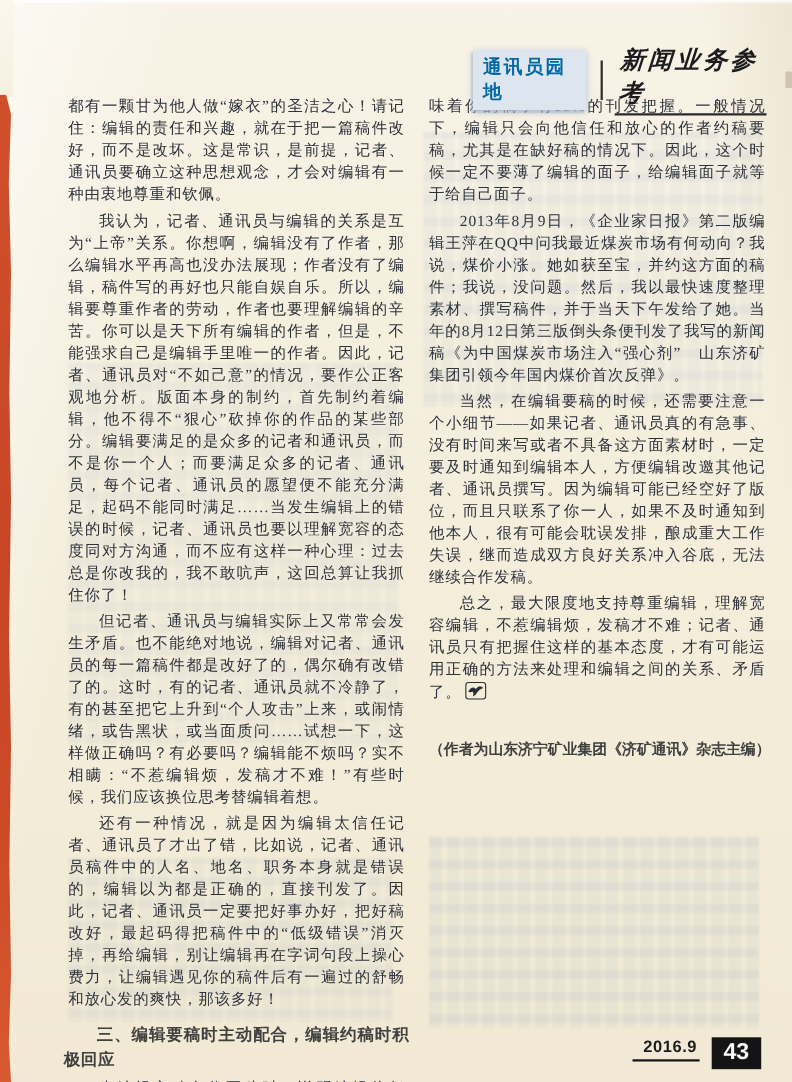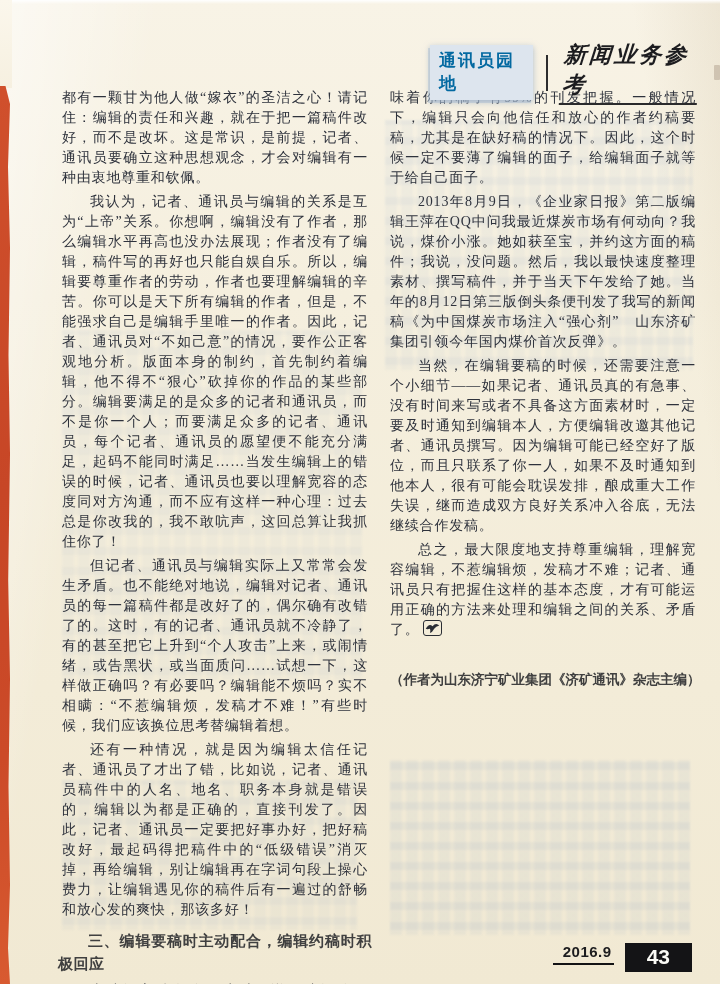--- a/index.html
+++ b/index.html
@@ -84,21 +84,21 @@
     position:absolute;right:28px;bottom:12px;display:flex;align-items:flex-start;gap:11px;z-index:3;
   }
   .issue-date{
     font-family:"Liberation Sans","DejaVu Sans",sans-serif;
     font-weight:bold;font-size:15px;color:#1c1c1e;
     border-bottom:2.5px solid #131315;padding:0 2px 3px 10px;letter-spacing:.5px;
   }
   .page-number{
     background:#141416;color:#fbfbf6;
     font-family:"Liberation Sans","DejaVu Sans",sans-serif;
-    font-weight:bold;font-size:21px;line-height:26px;padding:1px 22px 2px;
+    font-weight:bold;font-size:21px;line-height:26px;padding:1px 11px 2px;
   }
 </style>
 </head>
 <body>
 
 <div class="paper"></div>
 <div class="top-edge"></div>
 <div class="spine-top-gap"></div>
 <div class="spine"></div>
 

